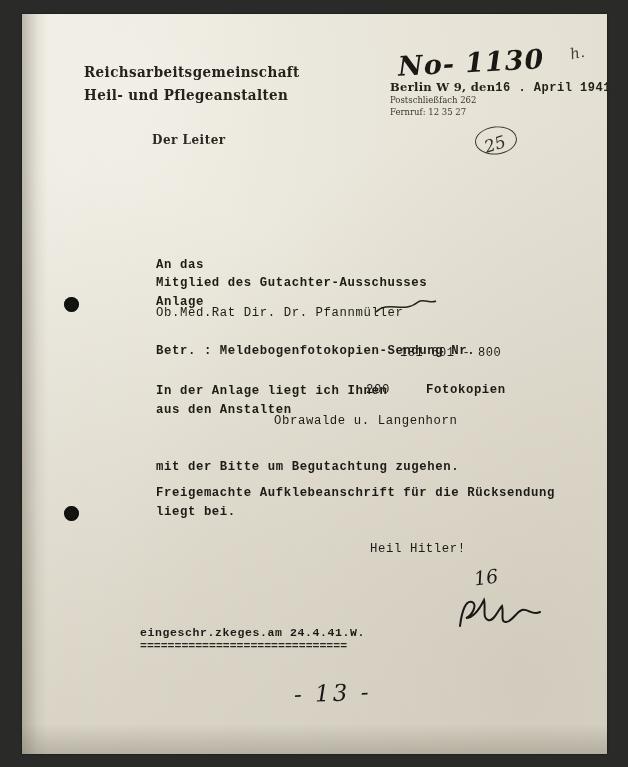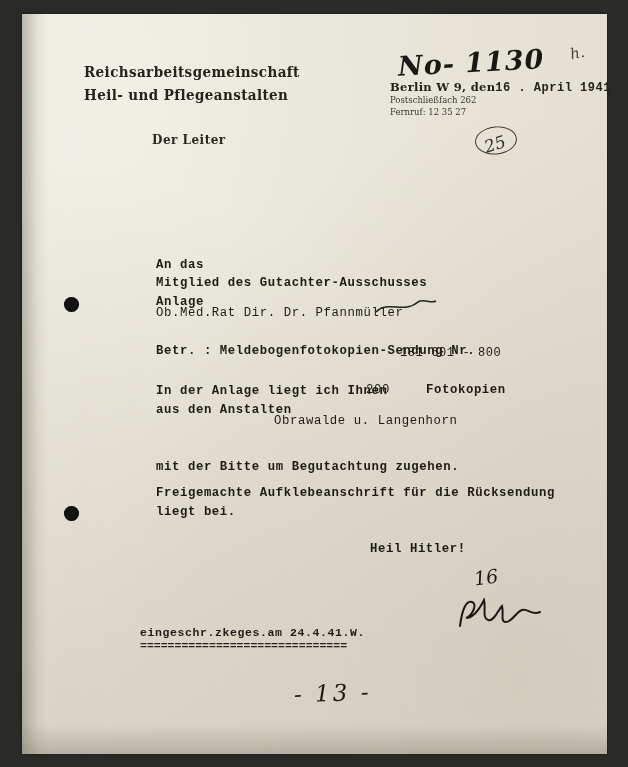--- a/index.html
+++ b/index.html
@@ -206,21 +206,21 @@
   
   #addr-block   { left: 134px; top: 242px; font-size: 12.3px; font-weight: bold; line-height: 1.5; }
   #addr-name    { left: 134px; top: 291px; font-size: 12.3px; }
   #betr         { left: 134px; top: 329px; font-size: 12.3px; font-weight: bold; }
   #betr-num     { left: 378px; top: 331px; font-size: 12px; }
   #anlage       { left: 134px; top: 368px; font-size: 12.3px; font-weight: bold; line-height: 1.55; }
   #anlage-num   { left: 344px; top: 368px; font-size: 12.3px; }
   #anstalten    { left: 252px; top: 399px; font-size: 12.3px; }
   #bitte        { left: 134px; top: 445px; font-size: 12.3px; font-weight: bold; }
   #freigemacht  { left: 134px; top: 470px; font-size: 12.3px; font-weight: bold; line-height: 1.55; }
-  #heil         { left: 348px; top: 527px; font-size: 12.3px; font-weight: bold; }
+  #heil         { left: 348px; top: 527px; font-size: 12.3px; font-weight: normal; }
   #eingeschr    { left: 118px; top: 611px; font-size: 11.5px; font-weight: bold; }
   #dashline     { left: 118px; top: 624px; font-size: 11.5px; font-weight: bold; letter-spacing: 0px; color: #262420; }
   #siehe        { left: 130px; top: 639px; font-size: 11.5px; font-weight: bold; }
 
 </style>
 </head>
 <body>
 
 <div id="page">
 

